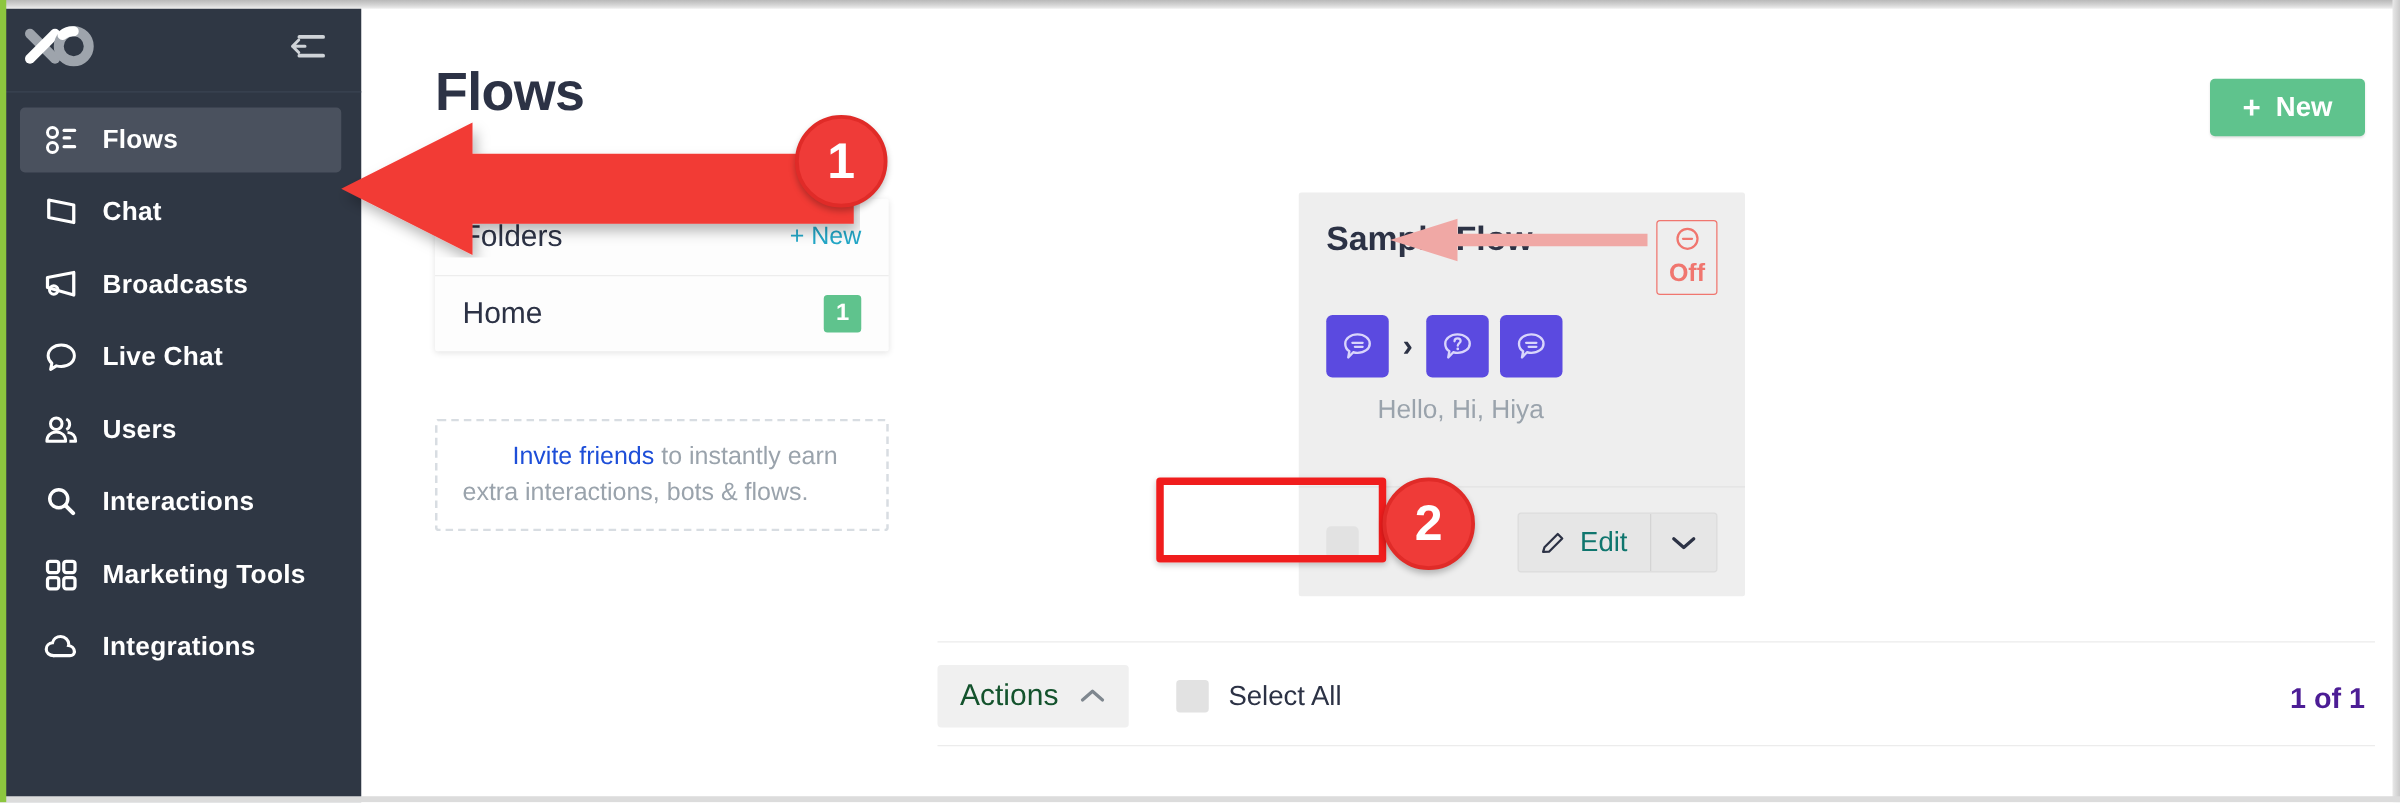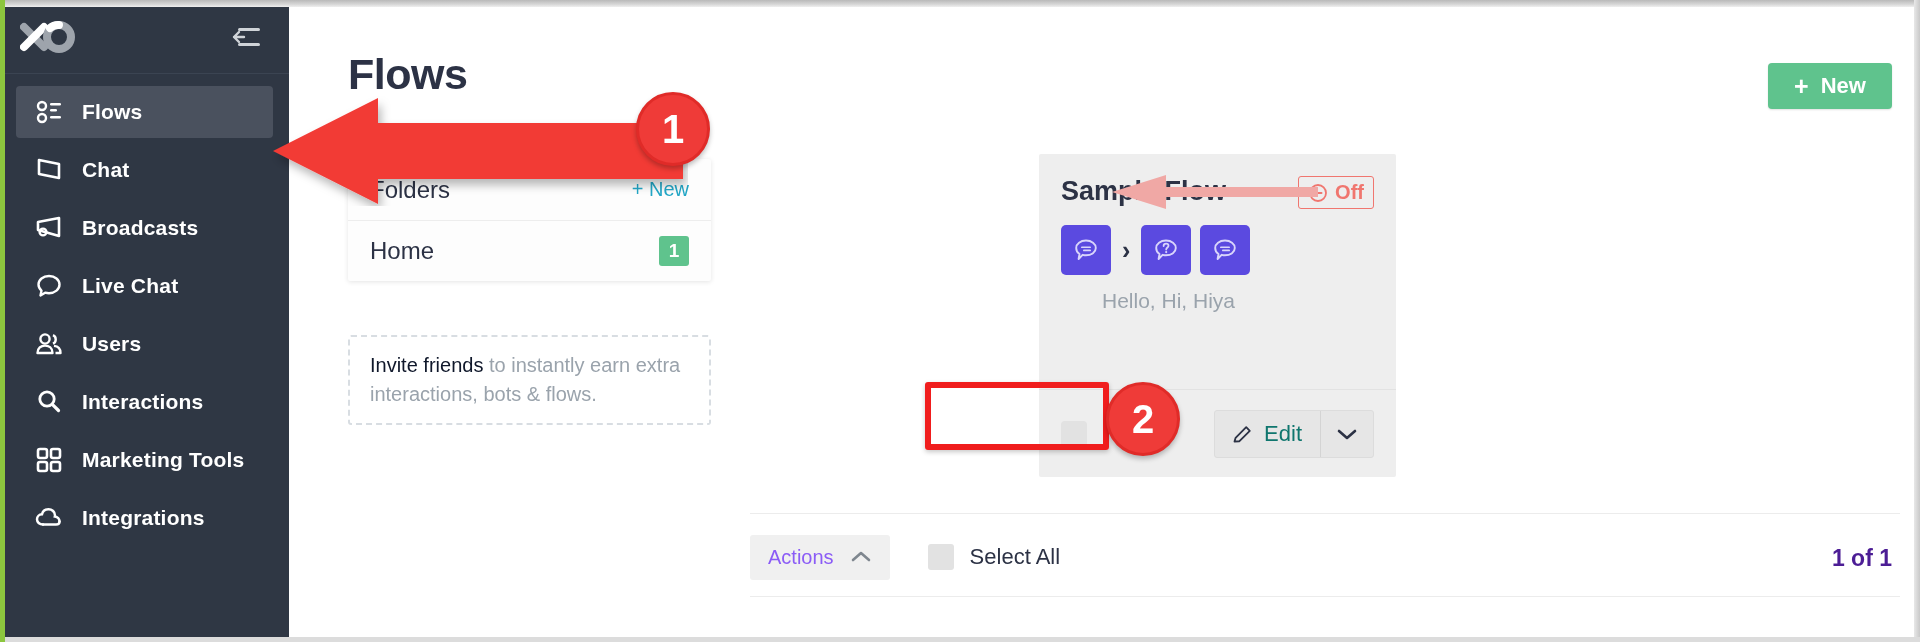--- a/index.html
+++ b/index.html
@@ -127,38 +127,38 @@
   
   .invite-box {
     position: absolute; left: 345px; top: 328px;
     width: 363px; min-height: 76px;
     border: 2px dashed #d8dde2; border-radius: 3px;
     padding: 14px 20px;
   }
   .invite-box .txt {
     font-size: 20px; color: #9aa3ac; line-height: 1.45;
   }
-  .invite-box .lnk { color: #0f172a; cursor: pointer; }
+  .invite-box .lnk { color: #1d4ed8; cursor: pointer; margin-left: 40px; }
 
   
   .flow-card {
     position: absolute; left: 750px; top: 147px;
     width: 357px; height: 323px;
     background: #eeeeee;
     border-radius: 2px;
   }
   .flow-card-head {
     display: flex; align-items: flex-start; justify-content: space-between;
     padding: 22px 22px 0 22px;
   }
   .flow-title { font-size: 27px; font-weight: 700; color: #2c3245; }
   .off-badge {
     display: flex; align-items: center; gap: 7px;
     border: 1px solid #f0766f; border-radius: 3px;
-    padding: 4px 9px; cursor: pointer;
+    padding: 4px 9px; cursor: pointer; flex-direction: column;
   }
   .off-badge .olbl { color: #f0766f; font-size: 20px; font-weight: 700; }
   .flow-icons {
     display: flex; align-items: center; gap: 9px;
     padding: 16px 0 0 22px;
   }
   .fi {
     width: 50px; height: 50px; border-radius: 5px;
     background: #5b4ae0;
     display: flex; align-items: center; justify-content: center;
@@ -199,21 +199,21 @@
   }
   .bottom-bar {
     position: absolute; left: 750px; top: 530px; width: 1150px; height: 54px;
     display: flex; align-items: center;
   }
   .actions-btn {
     display: flex; align-items: center; gap: 16px;
     background: #f0f0f0; border-radius: 3px;
     padding: 11px 18px; cursor: pointer;
   }
-  .actions-btn .albl { font-size: 20px; color: #8b5cf6; }
+  .actions-btn .albl { font-size: 24px; color: #14532d; }
   .selectall {
     display: flex; align-items: center; gap: 16px; margin-left: 38px;
   }
   .sa-box { width: 26px; height: 26px; border-radius: 3px; background: #e2e2e2; cursor: pointer; }
   .sa-lbl { font-size: 22px; color: #2c3245; }
   .pager {
     position: absolute; right: 22px; top: 538px;
     font-size: 23px; color: #4c1d95; font-weight: 700;
   }
   .bottom-sep-bot {

